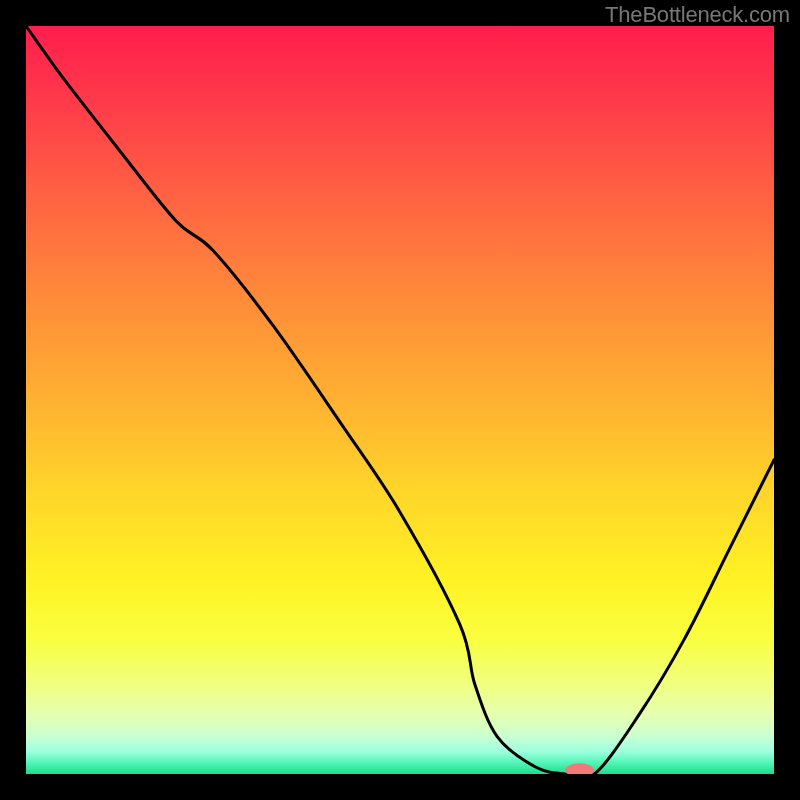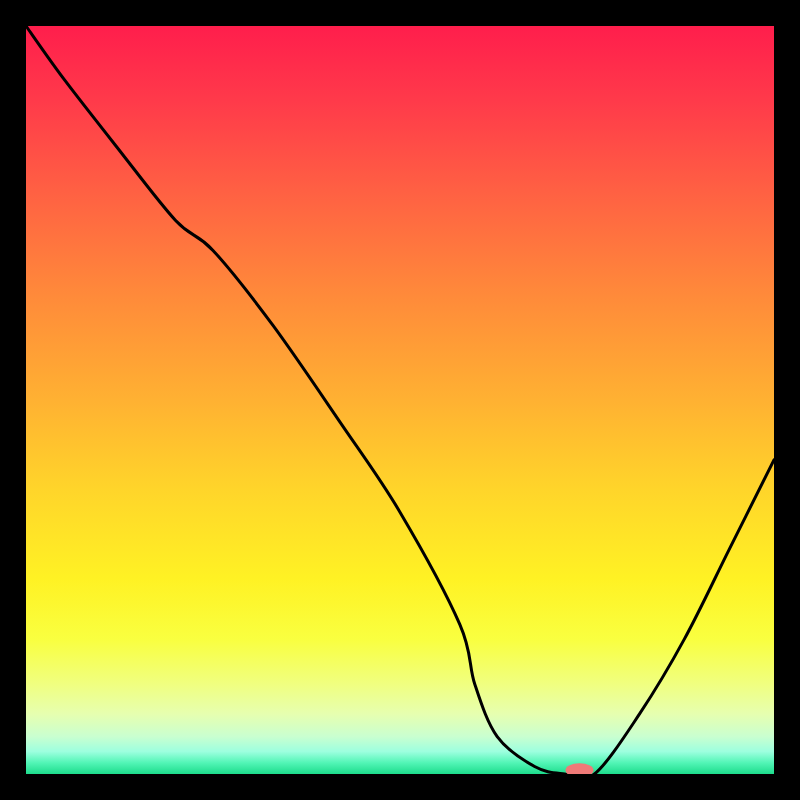--- a/index.html
+++ b/index.html
@@ -63,13 +63,14 @@
 <body>
 
 <div class="frame">
   <div class="plot-area">
     <div class="gradient"></div>
     <svg class="overlay-svg" viewBox="0 0 748 748" preserveAspectRatio="none">
       <path id="curve-path" fill="none" stroke="#000000" stroke-width="3" stroke-linejoin="round" stroke-linecap="round" d="M 0.0 0.0 C 6.2 8.7, 22.4 32.4, 37.4 52.4 C 52.4 72.3, 71.1 96.0, 89.8 119.7 C 108.5 143.4, 133.4 177.0, 149.6 194.5 C 165.8 211.9, 170.8 206.9, 187.0 224.4 C 203.2 241.9, 225.6 270.5, 246.8 299.2 C 268.0 327.9, 293.0 365.3, 314.2 396.4 C 335.4 427.6, 354.1 452.5, 374.0 486.2 C 393.9 519.9, 421.4 569.7, 433.8 598.4 C 446.3 627.1, 442.6 639.5, 448.8 658.2 C 455.0 676.9, 461.3 696.9, 471.2 710.6 C 481.2 724.3, 497.4 734.3, 508.6 740.5 C 519.9 746.8, 528.6 746.8, 538.6 748.0 C 548.5 749.2, 556.0 758.0, 568.5 748.0 C 580.9 738.0, 598.4 710.6, 613.4 688.2 C 628.3 665.7, 643.3 640.8, 658.2 613.4 C 673.2 585.9, 688.2 553.5, 703.1 523.6 C 718.1 493.7, 740.5 448.8, 748.0 433.8"></path>
       <ellipse id="marker-ellipse" cx="553.5" cy="744.3" rx="14" ry="7" fill="#ef7a78"></ellipse>
     </svg>
   </div>
+  <div class="watermark">TheBottleneck.com</div>
 </div>
 
 </body></html>

